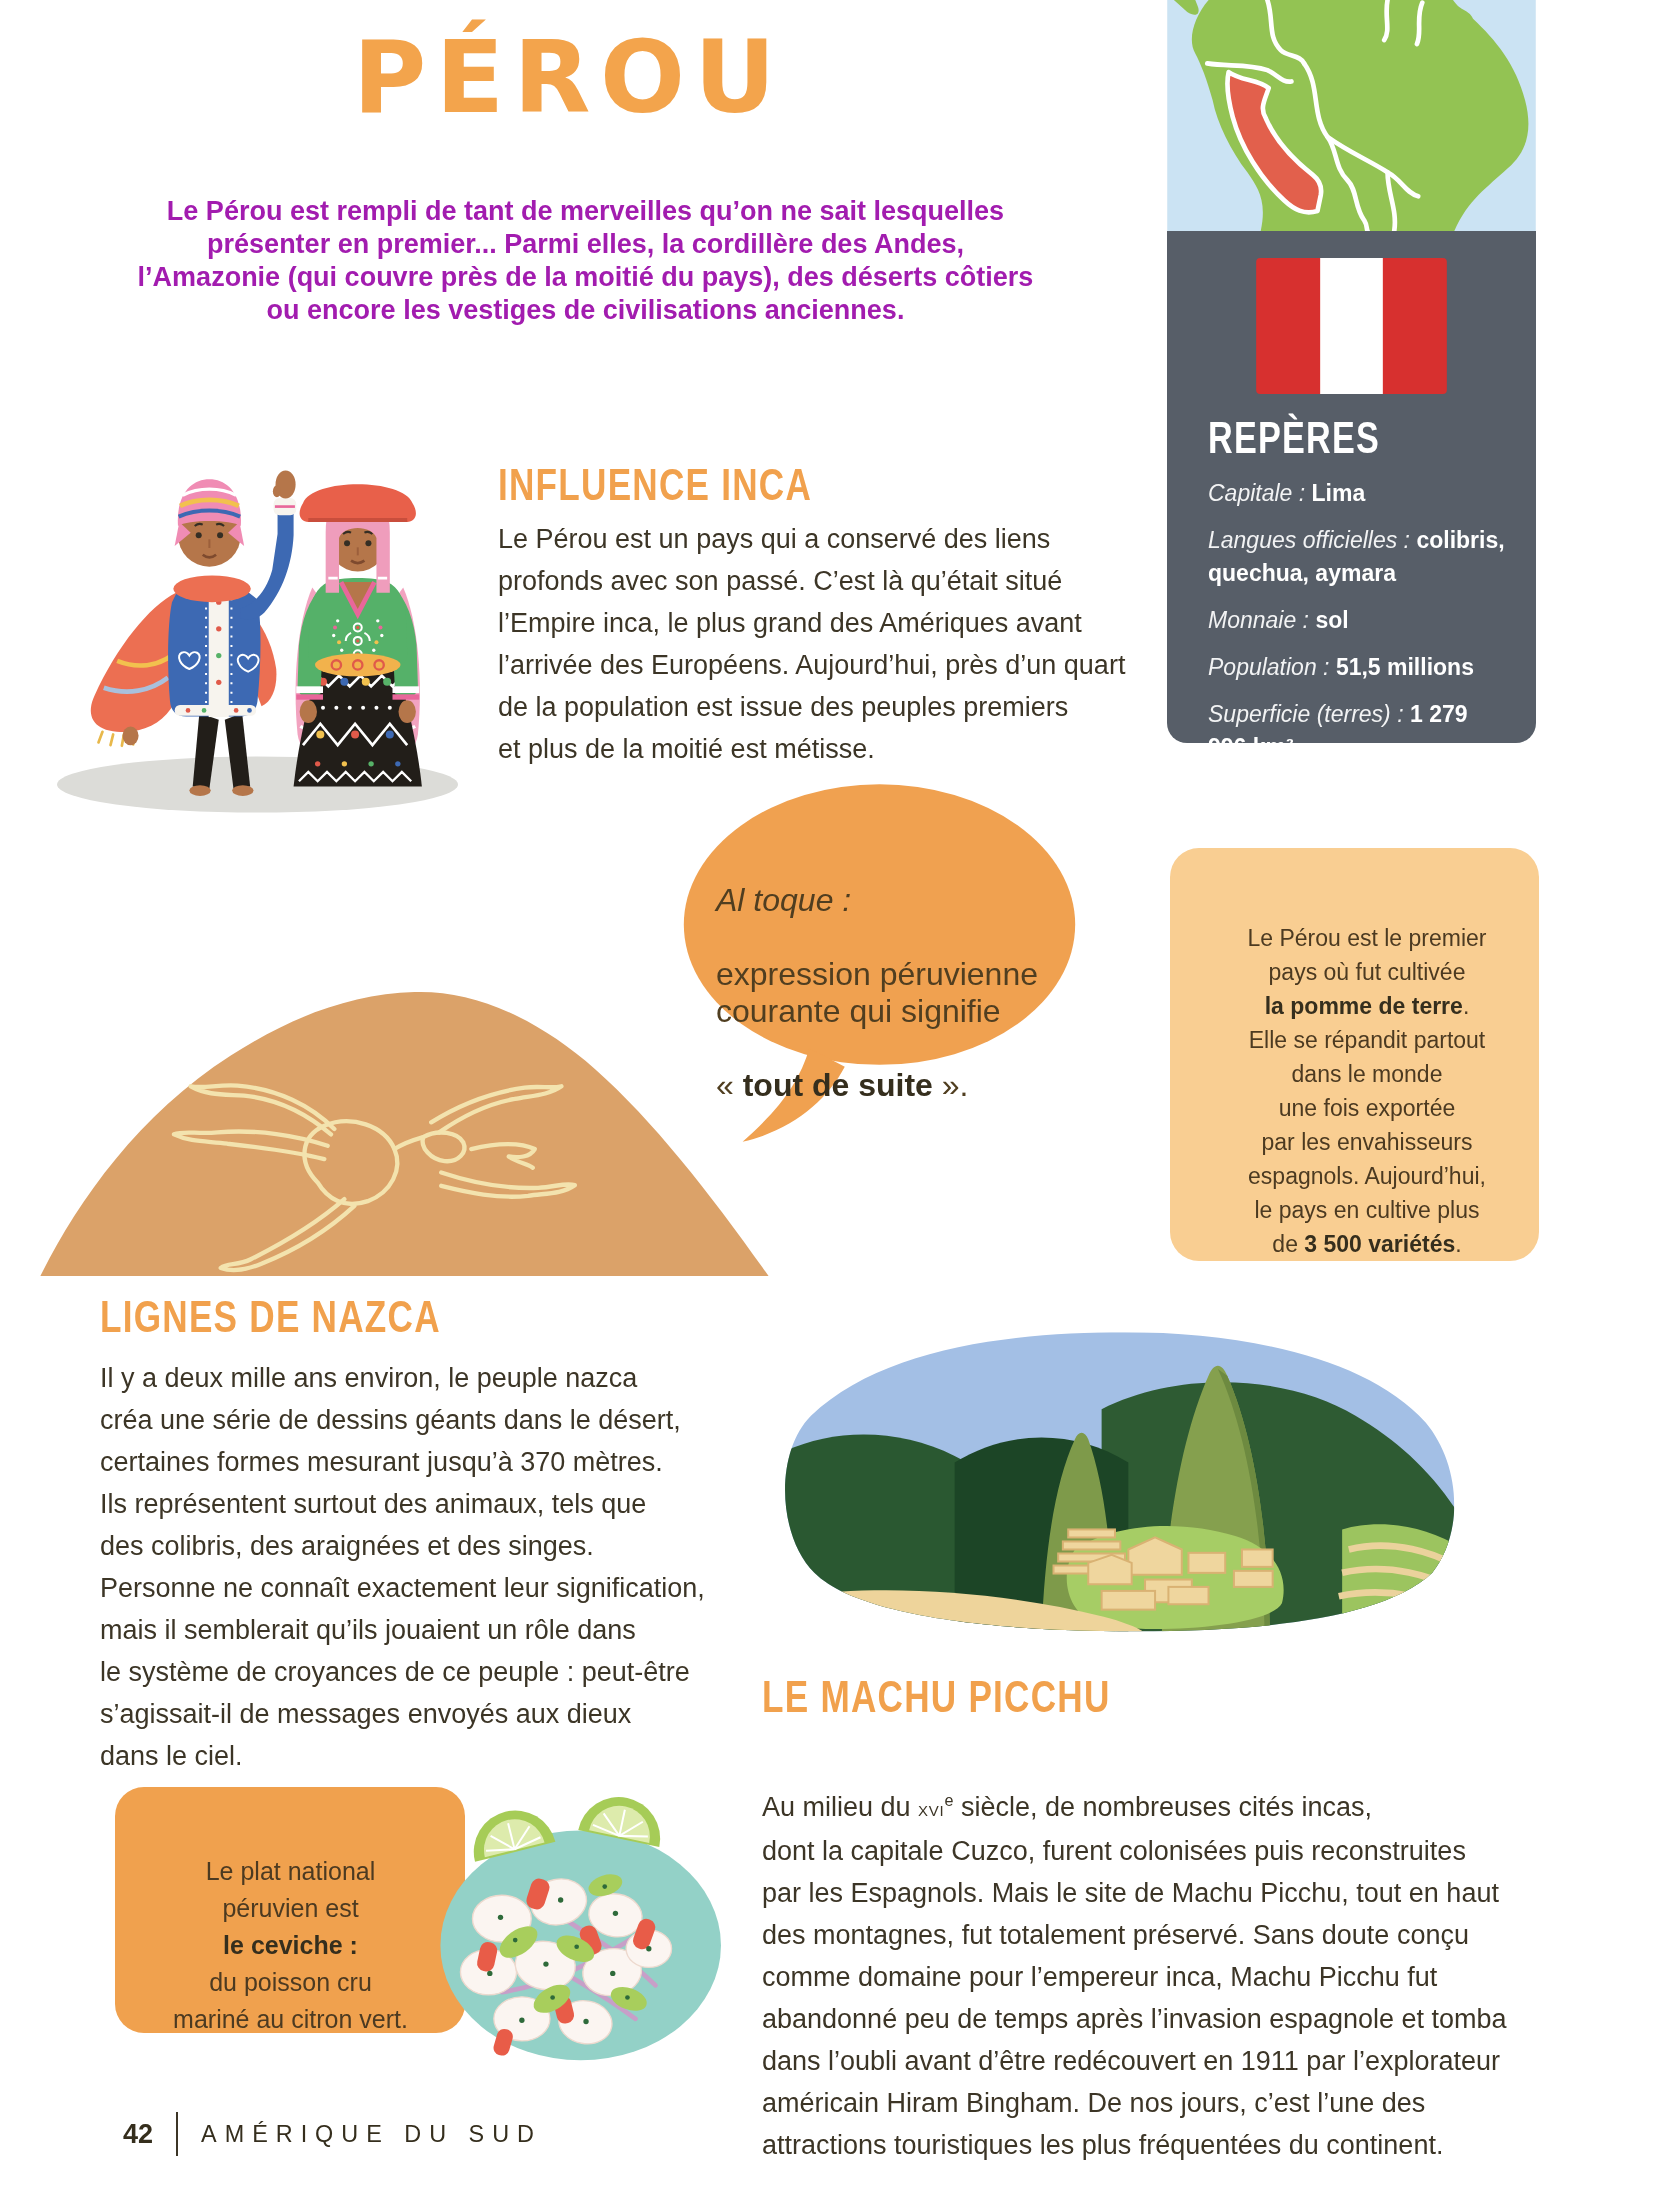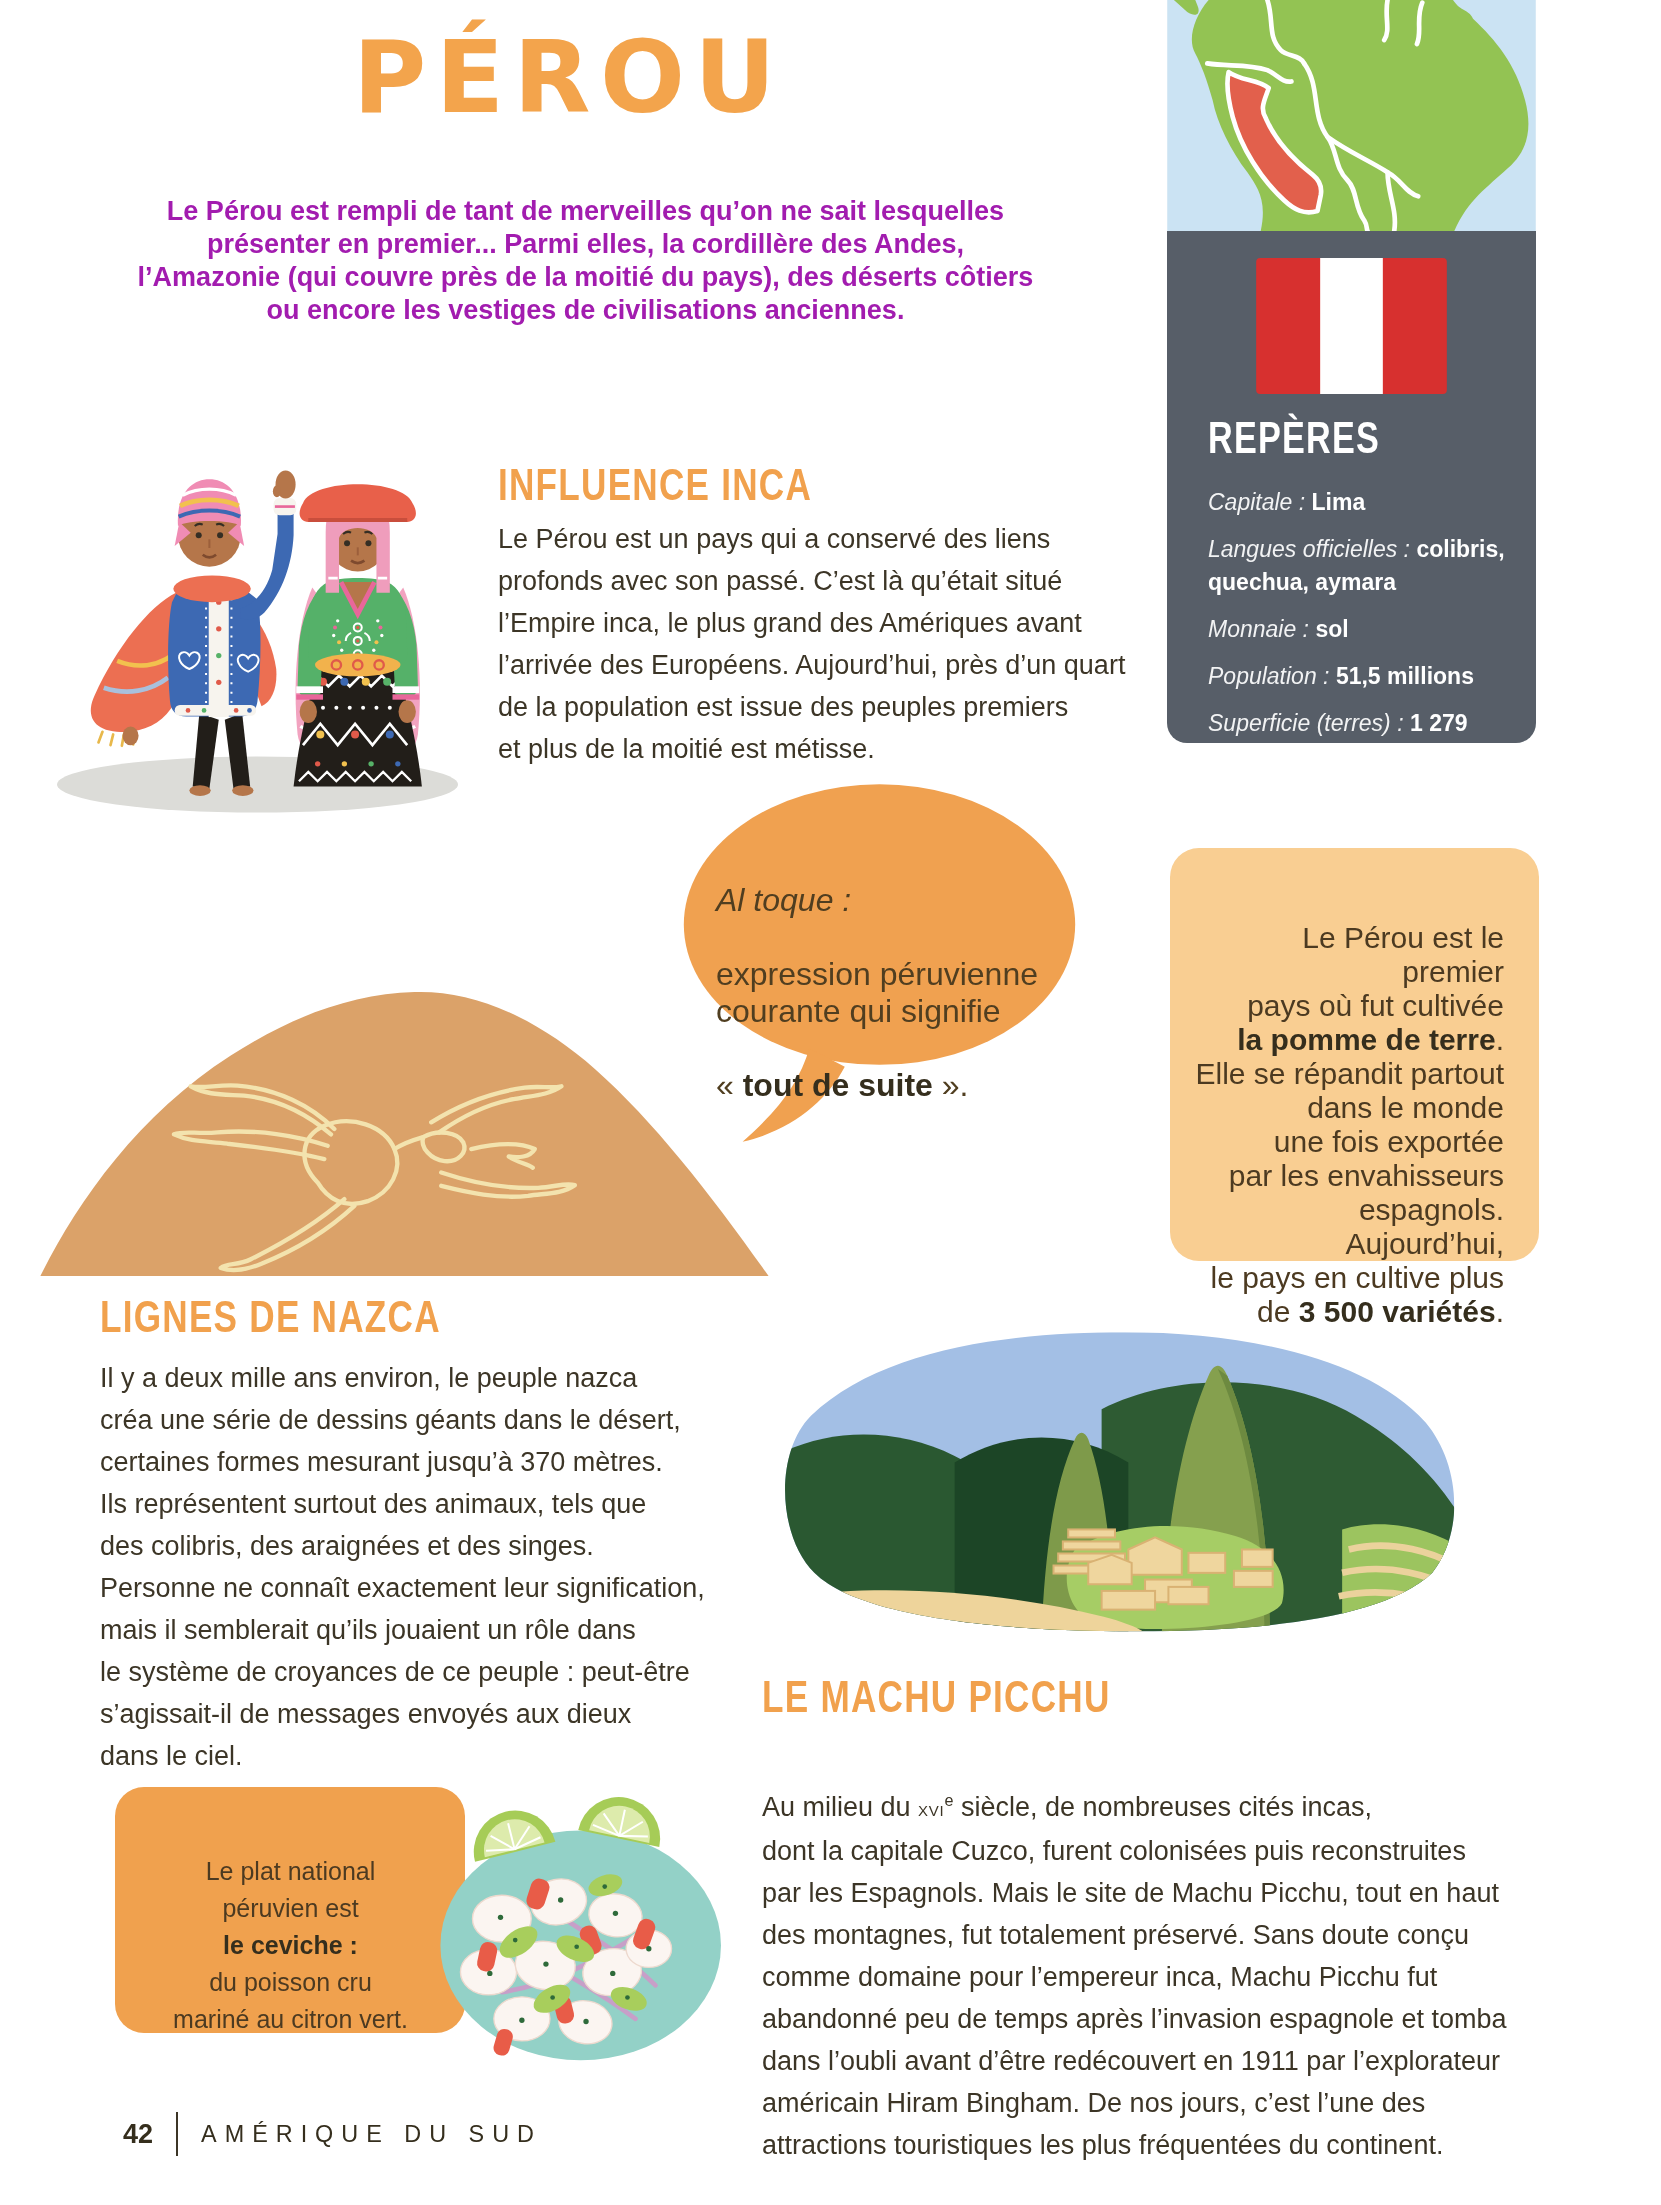--- a/index.html
+++ b/index.html
@@ -36,38 +36,38 @@
     left:1167px; top:231px; width:369px; height:512px; background:#575E68;
     border-radius:0 0 20px 20px; color:#ffffff;
   }
   .flag{position:absolute; left:89px; top:27px; width:191px; height:136px;}
   .info-head{
     position:absolute; left:41px; top:182px;
     font-weight:700; font-size:36px; letter-spacing:1.3px; color:#fff;
     transform:scale(0.95,1.22); transform-origin:left top; white-space:nowrap;
   }
   .info-items{position:absolute; left:41px; top:246px; width:298px;}
-  .info-item{font-size:23px; line-height:33px; margin-bottom:14px;margin-top:9px;}
+  .info-item{font-size:23px; line-height:33px; margin-bottom:14px;}
   .info-item .lbl{font-style:italic; font-weight:400; color:#F2F3F4;}
   .info-item .val{font-weight:700;}
   
   .bubble{left:679px; top:781px; width:401px; height:374px;}
   .bubble-text{
     position:absolute; left:37px; top:64px; width:328px; text-align:left;
     font-size:32px; line-height:37px; color:#503E20; white-space:pre-line;
   }
   .bubble-text .lead{font-style:italic;}
   
   .potato-box{
     left:1170px; top:848px; width:369px; height:413px; background:#F9CE92;
     border-radius:29px;
   }
   .potato-text{
-    position:absolute; left:24px; top:39px; width:310px; text-align:right;
-    font-size:30px; line-height:34px; color:#4C3A21; white-space:pre-line;
+    position:absolute; left:42px; top:39px; width:310px; text-align:center;
+    font-size:23px; line-height:34px; color:#4C3A21; white-space:pre-line;
   }
   .ceviche-box{
     left:115px; top:1787px; width:350px; height:246px; background:#F0A14E;
     border-radius:29px;
   }
   .ceviche-text{
     position:absolute; left:23px; top:29px; width:305px; text-align:center;
     font-size:25px; line-height:37px; color:#4C3A21; white-space:pre-line;
   }
   

